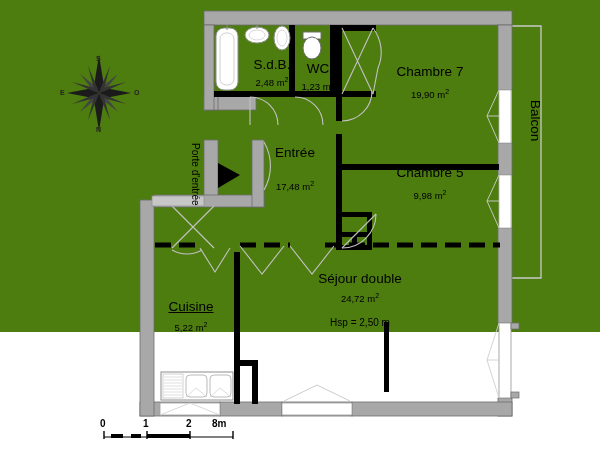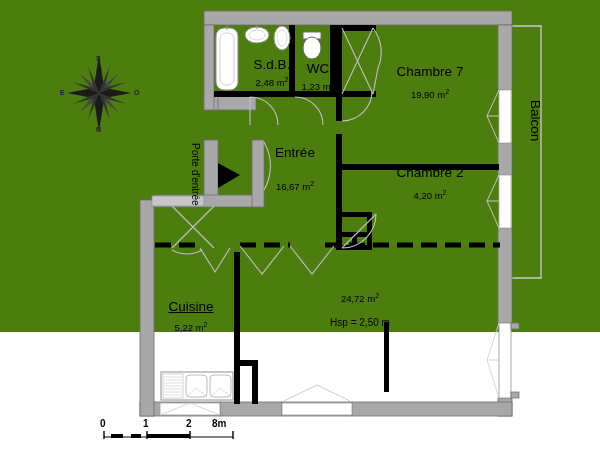--- a/index.html
+++ b/index.html
@@ -247,26 +247,27 @@
 
   <div class="lbl rname ctr" style="left:272px; top:58px;">S.d.B.</div>
   <div class="lbl rarea ctr" style="left:272px; top:76px;"><span>2,48 m</span><sup>2</sup></div>
 
   <div class="lbl rname ctr" style="left:318px; top:62px;">WC</div>
   <div class="lbl rarea ctr" style="left:318px; top:80px;"><span>1,23 m</span><sup>2</sup></div>
 
   <div class="lbl rname ctr" style="left:430px; top:65px;">Chambre 7</div>
   <div class="lbl rarea ctr" style="left:430px; top:88px;"><span>19,90 m</span><sup>2</sup></div>
 
-  <div class="lbl rname ctr" style="left:430px; top:166px;">Chambre 2</div>
-  <div class="lbl rarea ctr" style="left:430px; top:189px;"><span>4,20 m</span><sup>2</sup></div>
+  <div class="lbl rname ctr" style="left:430px; top:166px;">Chambre 5</div>
+  <div class="lbl rarea ctr" style="left:430px; top:189px;"><span>9,98 m</span><sup>2</sup></div>
 
   <div class="lbl rname ctr" style="left:295px; top:138px;margin-top:8px;">Entrée</div>
-  <div class="lbl rarea ctr" style="left:295px; top:180px;"><span>16,67 m</span><sup>2</sup></div>
-
+  <div class="lbl rarea ctr" style="left:295px; top:180px;"><span>17,48 m</span><sup>2</sup></div>
+
+  <div class="lbl rname ctr" style="left:360px; top:272px;">Séjour double</div>
   <div class="lbl rarea ctr" style="left:360px; top:292px;"><span>24,72 m</span><sup>2</sup></div>
   <div class="lbl tiny ctr" style="left:360px; top:318px;">Hsp = 2,50 m</div>
 
   <div class="lbl rname ctr" style="left:191px; top:300px;text-decoration:underline;">Cuisine</div>
   <div class="lbl rarea ctr" style="left:191px; top:321px;"><span>5,22 m</span><sup>2</sup></div>
 
   <div class="lbl rname vert" style="left:528px; top:100px; transform:rotate(90deg) translateY(-100%); transform-origin:left top;">Balcon</div>
 
   <div class="lbl tiny vert" style="left:200px; top:143px; font-size:10px; transform:rotate(90deg); transform-origin:left top;">Porte d'entrée</div>
 

